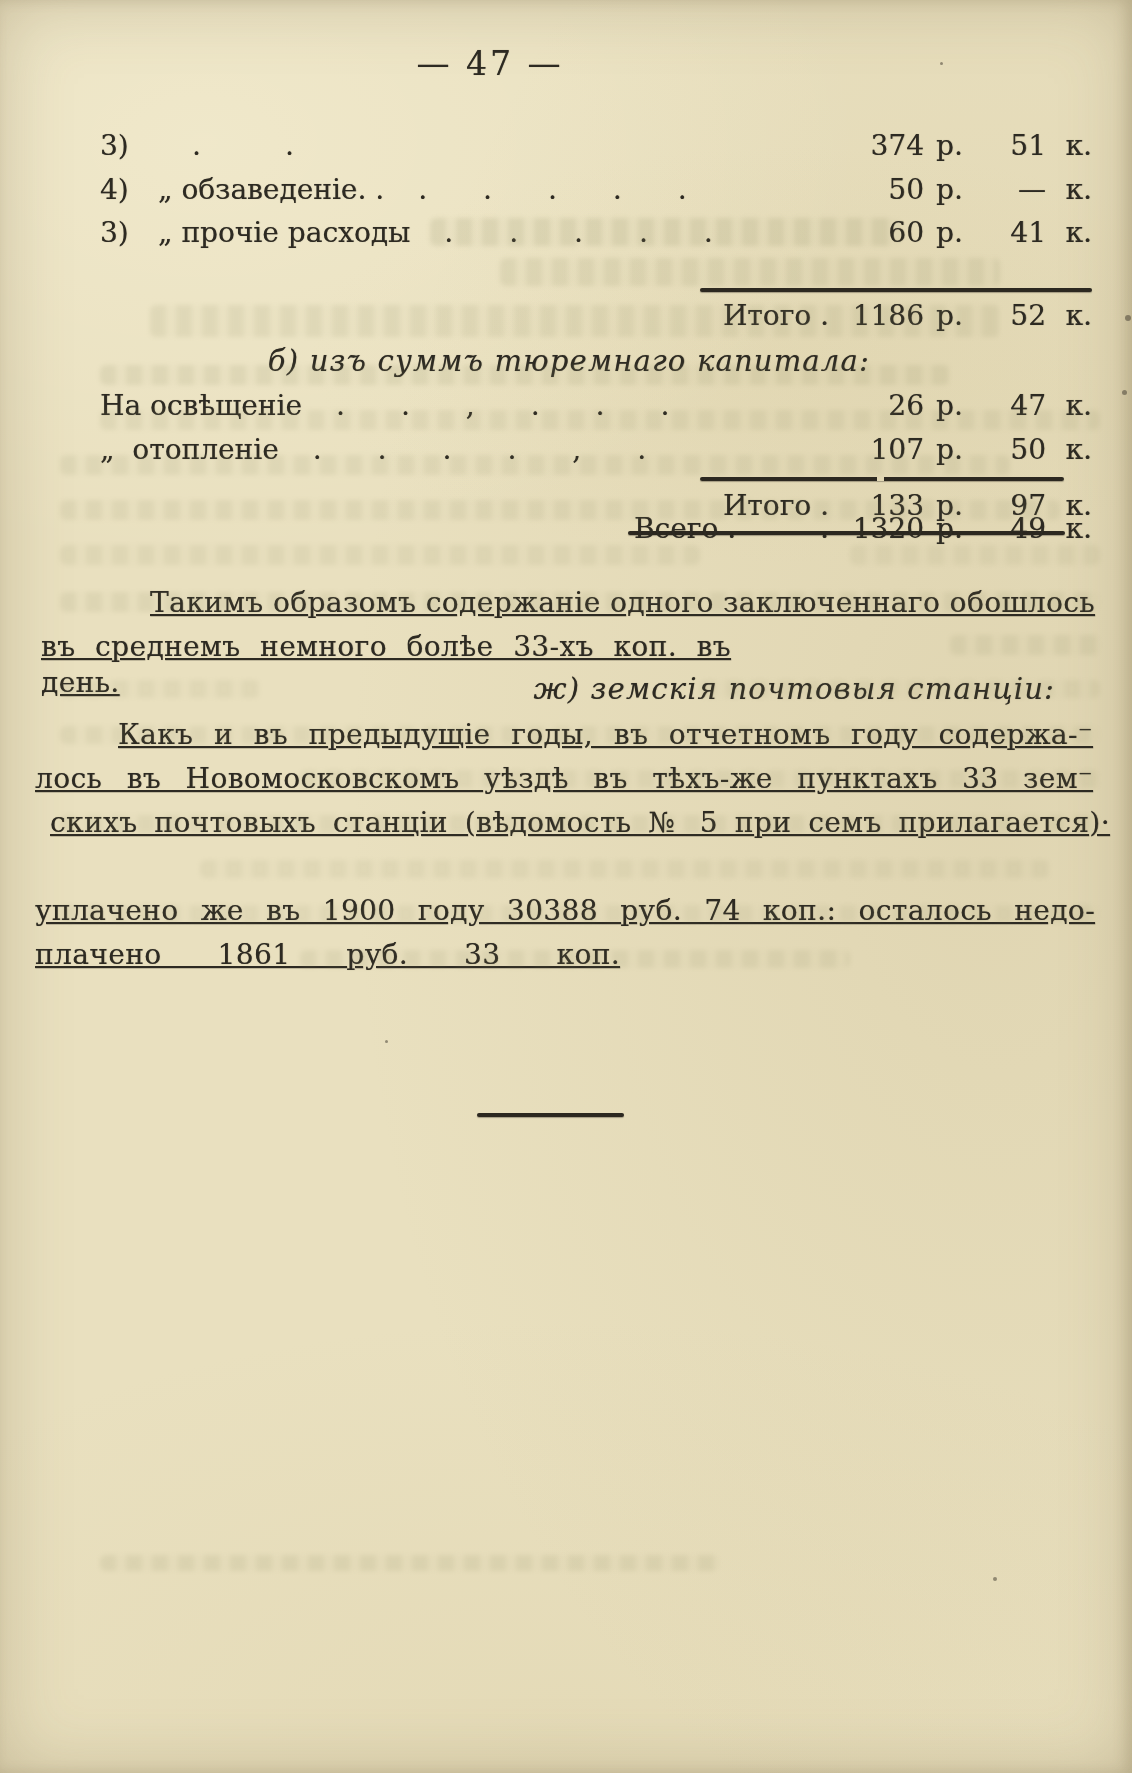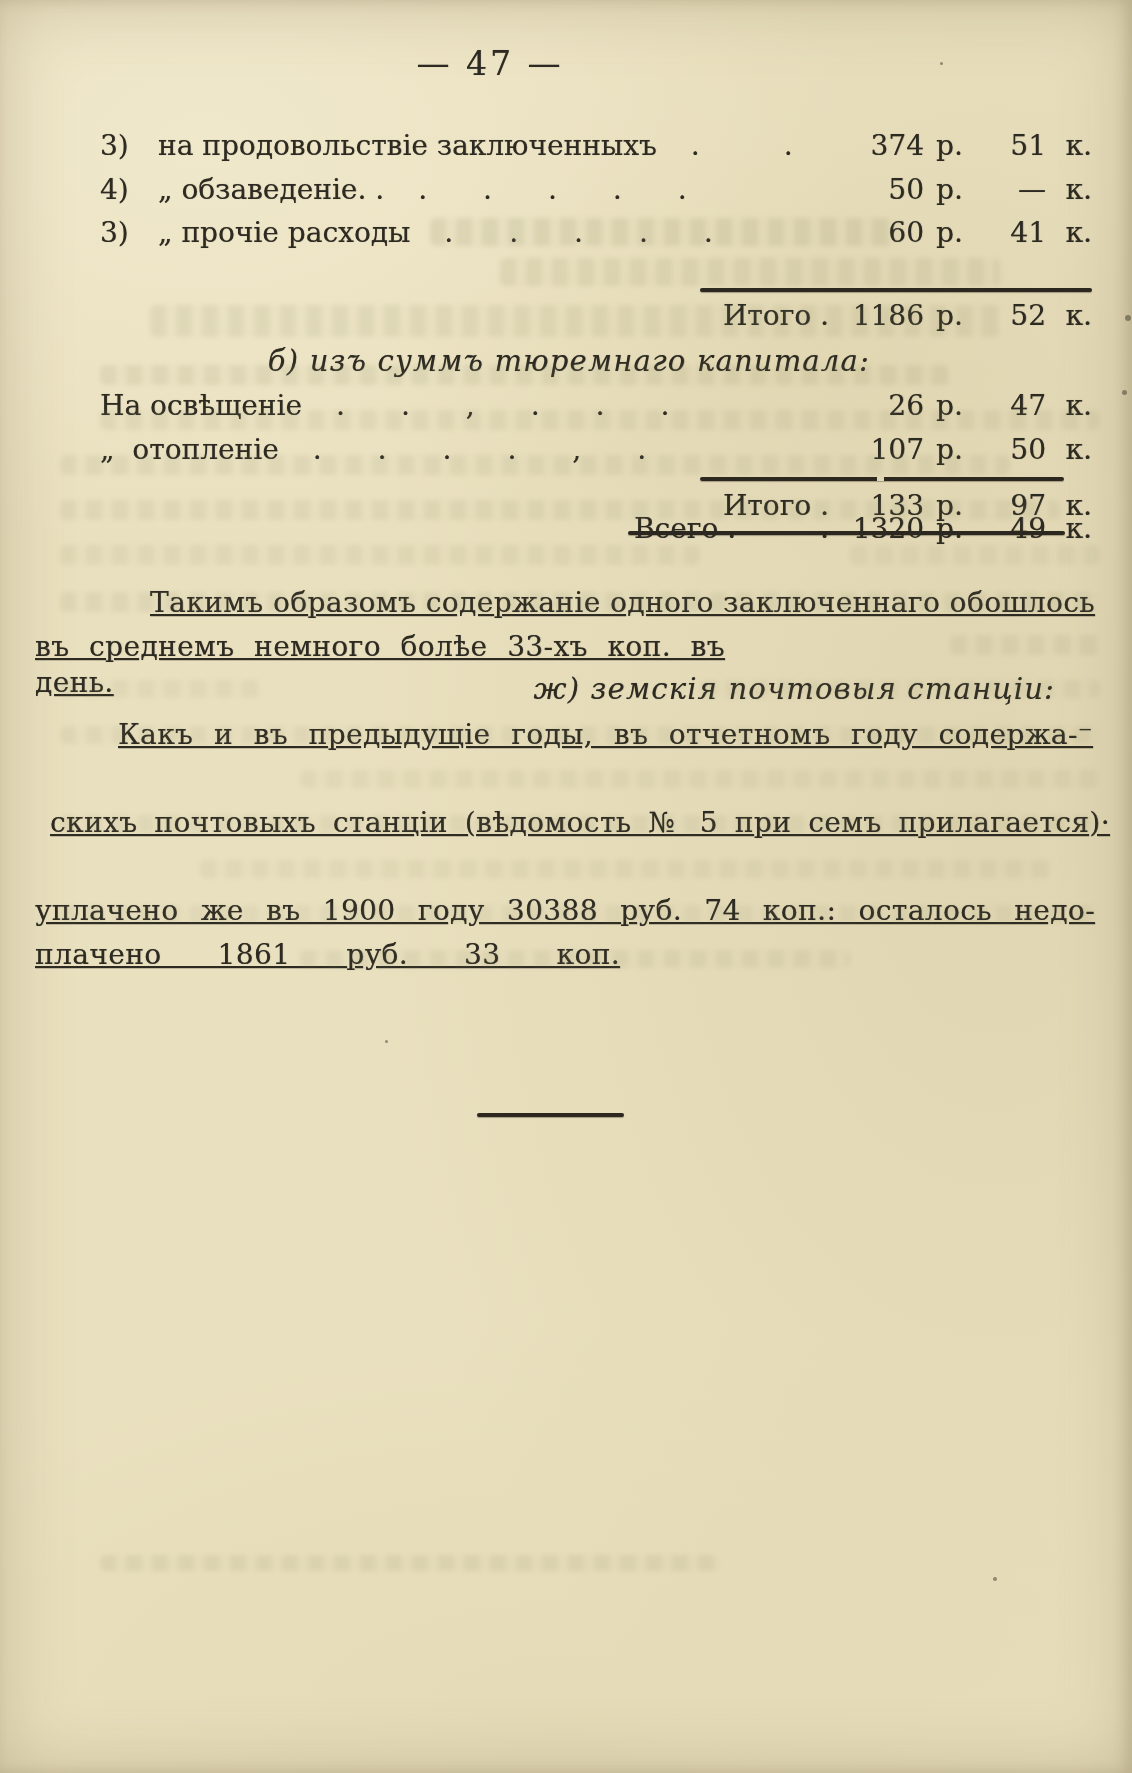--- a/index.html
+++ b/index.html
@@ -81,21 +81,20 @@
 </style>
 </head>
 <body>
 
 <div class="sheet">
 
   <div class="ink page-num">— 47 —</div>
 
   <div class="money-row" style="top:128px">
     <span class="col-num">3)</span>
-    <span class="col-label">на продовольствіе заключенныхъ</span>
     <span class="col-leader">.   .</span>
     <span class="col-rub">374</span>
     <span class="col-rsign">р.</span>
     <span class="col-kop">51</span>
     <span class="col-ksign">к.</span>
   </div>
   <div class="money-row" style="top:172px">
     <span class="col-num">4)</span>
     <span class="col-label">„ обзаведеніе. .</span>
     <span class="col-leader">.  .  .  .  .</span>
@@ -157,25 +156,26 @@
 
   <div class="money-row total-row" style="top:511px">
     <span class="col-label">Всего .   .</span>
     <span class="col-rub">1320</span>
     <span class="col-rsign">р.</span>
     <span class="col-kop">49</span>
     <span class="col-ksign">к.</span>
   </div>
 
   <div class="pline just" style="top:585px;left:150px;width:945px">Такимъ образомъ содержаніе одного заключеннаго обошлось</div>
-  <div class="pline just" style="top:629px;left:35px;width:690px">въ среднемъ немного болѣе 33-хъ коп. въ день.</div>
+  <div class="pline just" style="top:629px;left:41px;width:690px">въ среднемъ немного болѣе 33-хъ коп. въ день.</div>
 
   <div class="subhead" style="top:672px;left:0px;width:1055px">ж) земскія почтовыя станціи:</div>
 
   <div class="pline just" style="top:717px;left:118px;width:975px">Какъ и въ предыдущіе годы, въ отчетномъ году содержа-⁻</div>
+  <div class="pline just" style="top:761px;left:35px;width:1058px">лось въ Новомосковскомъ уѣздѣ въ тѣхъ-же пунктахъ 33 зем⁻</div>
   <div class="pline just" style="top:805px;left:50px;width:1060px">скихъ почтовыхъ станціи (вѣдомость № 5 при семъ прилагается)·</div>
 
   <div class="pline just" style="top:893px;left:35px;width:1060px">уплачено же въ 1900 году 30388 руб. 74 коп.: осталось недо-</div>
   <div class="pline just" style="top:937px;left:35px;width:585px">плачено 1861 руб. 33 коп.</div>
 
   <div class="rule" style="top:1113px;left:477px;width:147px;height:4px"></div>
 
   <div id="ghosts">
       <div class="smudge" style="left: 430px; top: 218px; width: 470px; height: 28px; opacity: 0.3;"></div>
       <div class="smudge" style="left: 500px; top: 258px; width: 500px; height: 28px; opacity: 0.26;"></div>

